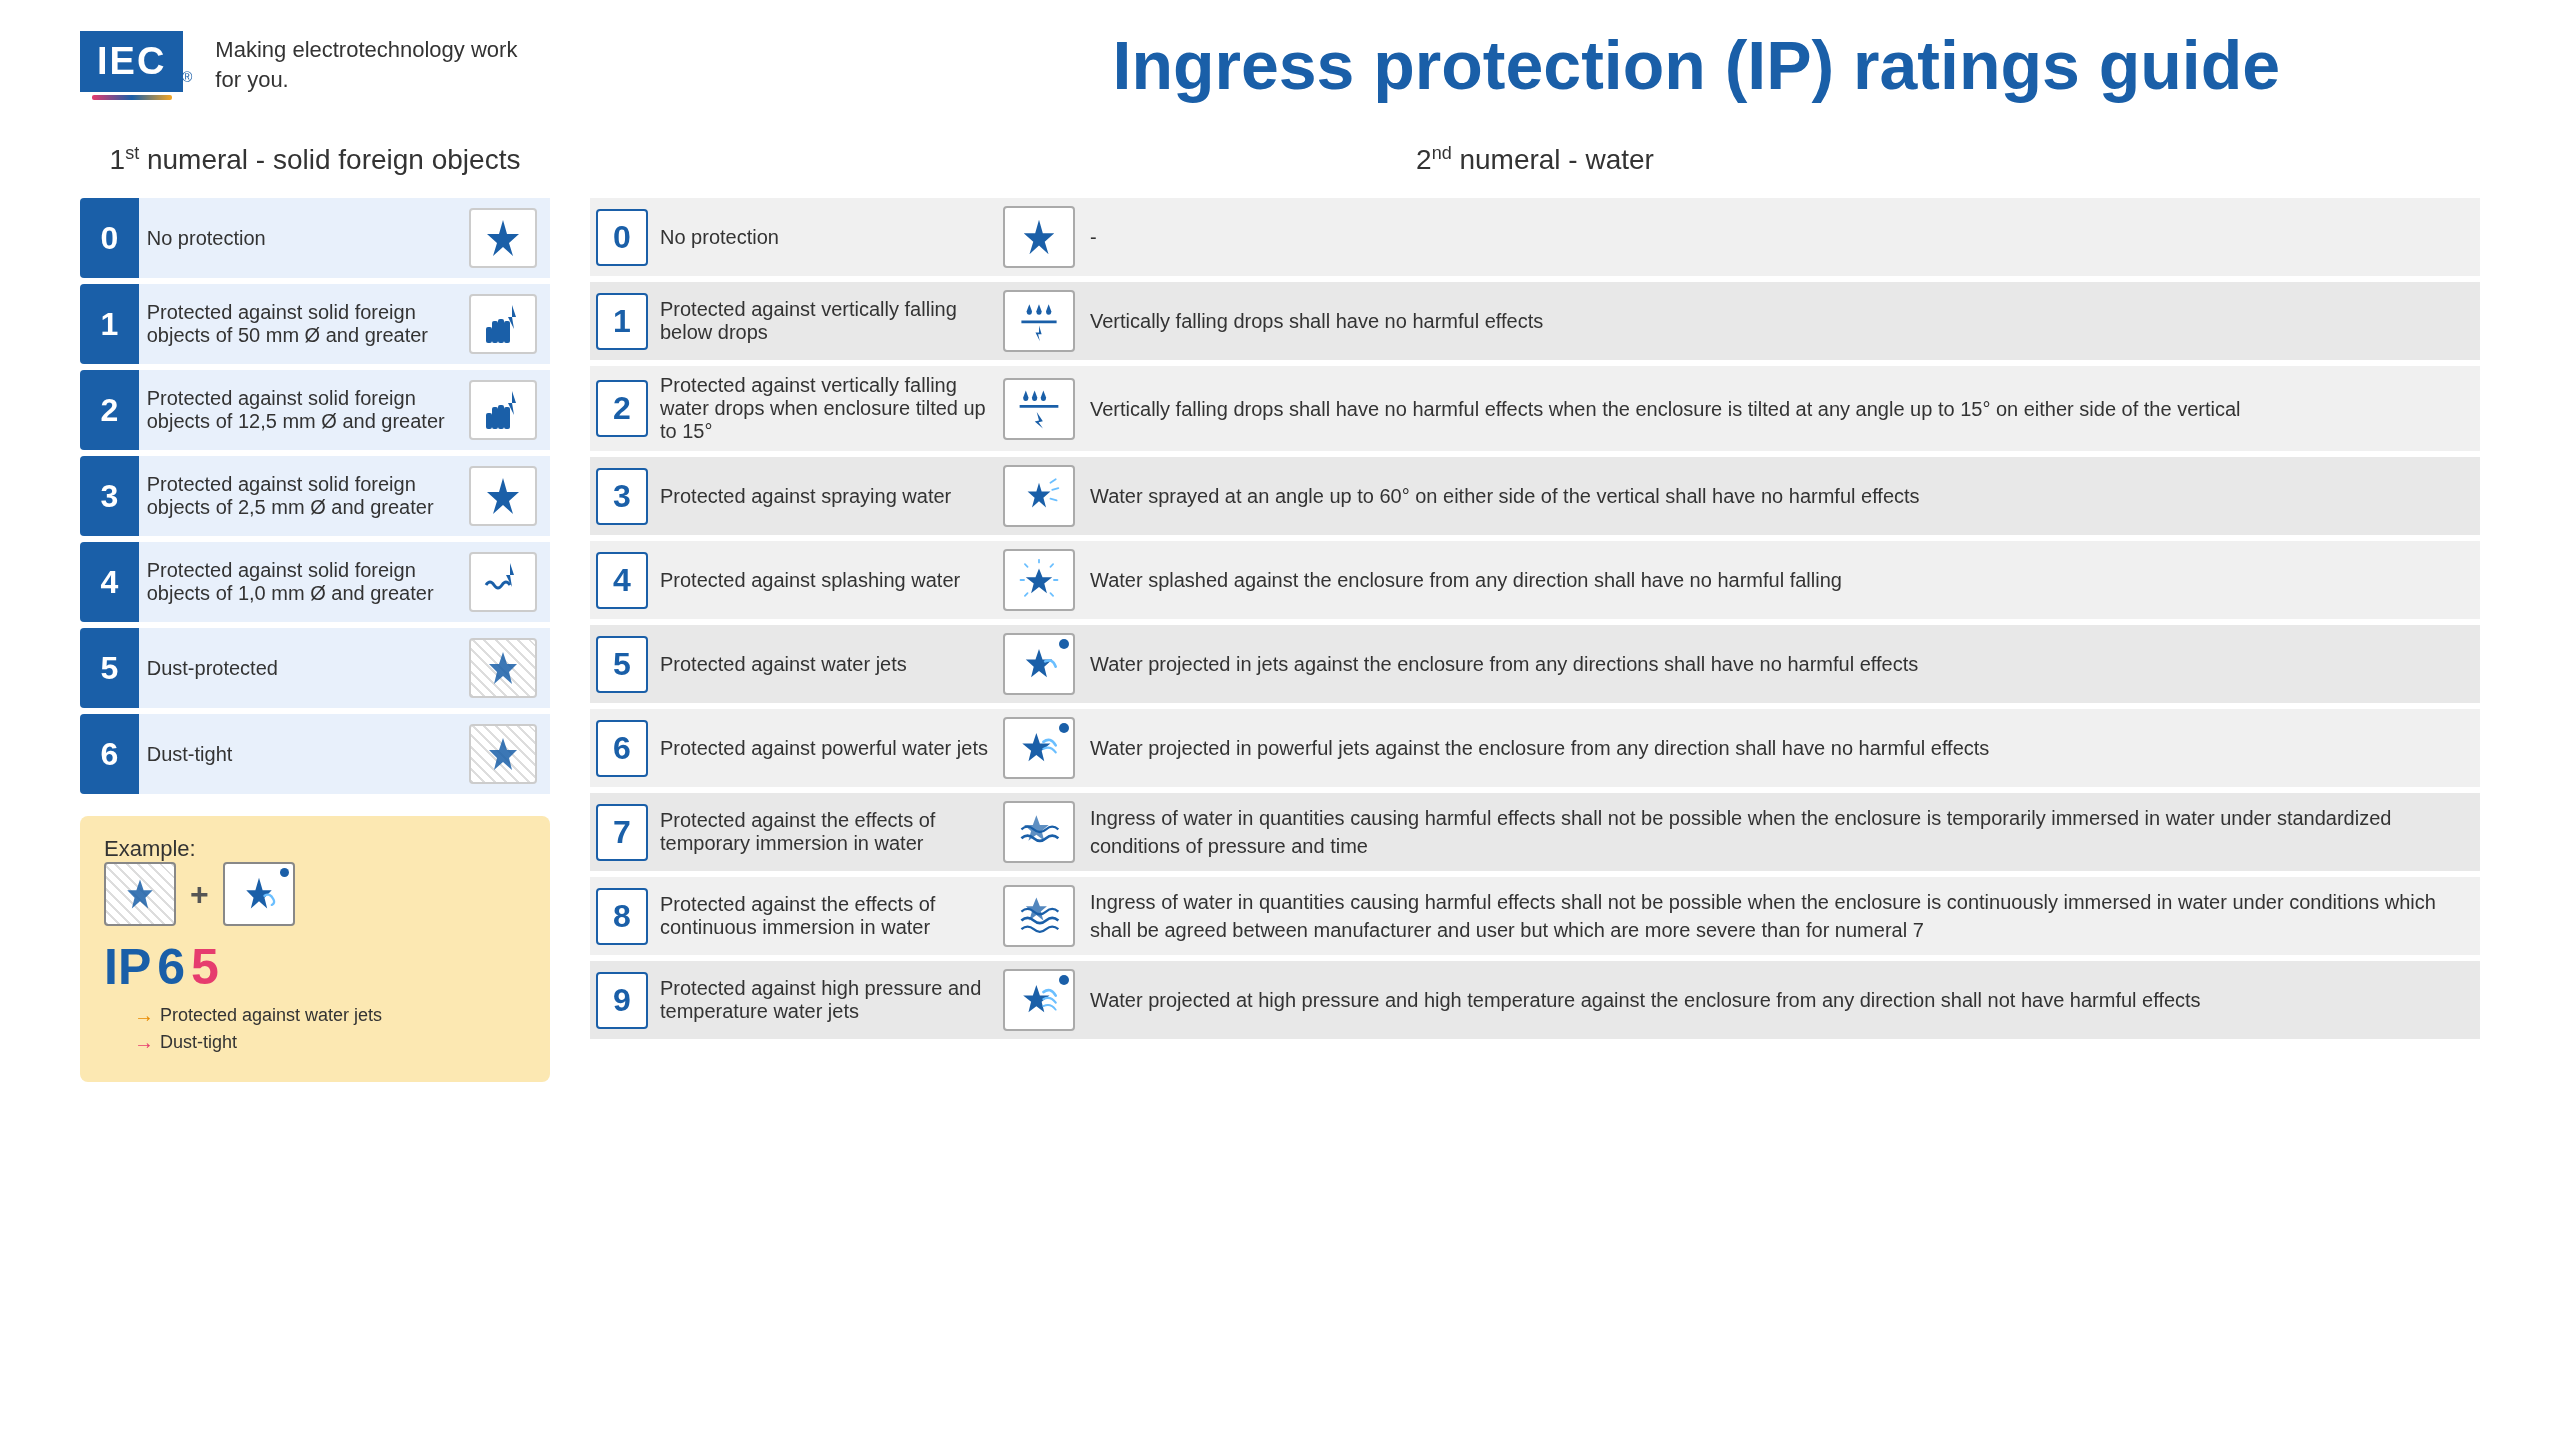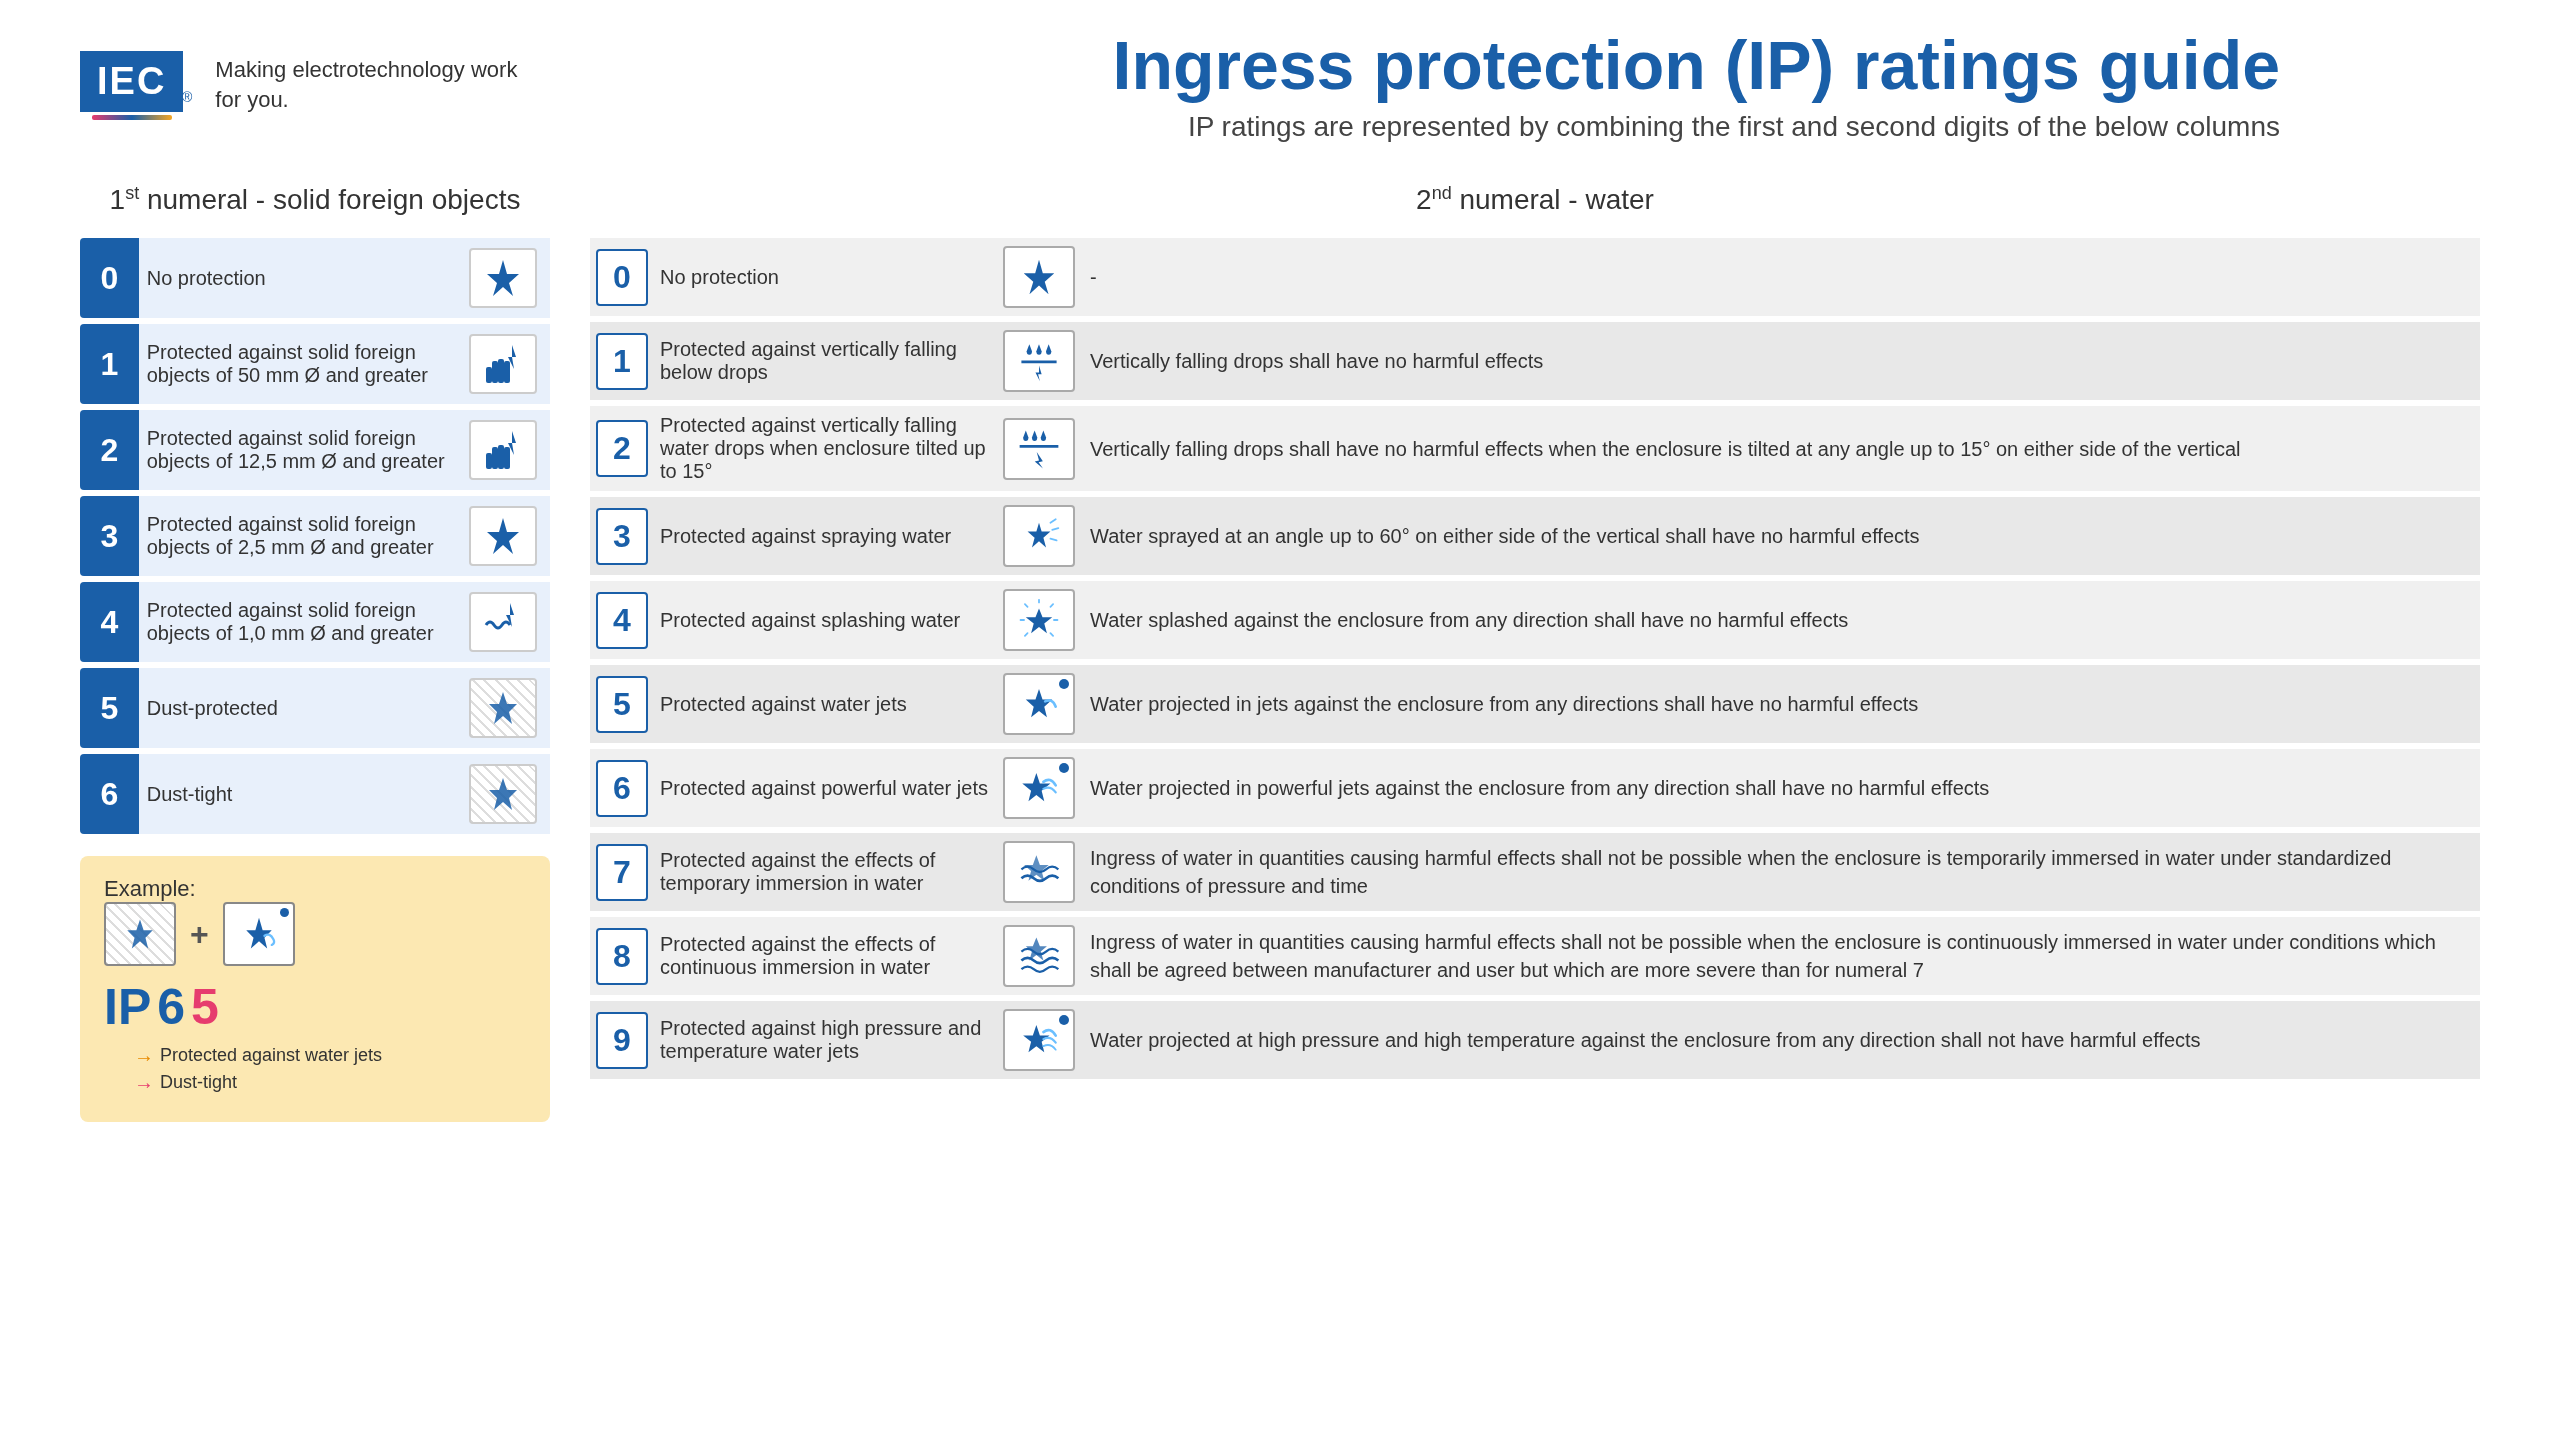--- a/index.html
+++ b/index.html
@@ -286,21 +286,20 @@
       </div>
       <div class="iec-tagline">
         <div>Making  electrotechnology work</div>
         <div>for you.</div>
       </div>
     </div>
   </div>
 
   <div class="title-area">
     <div class="main-title">Ingress protection (IP) ratings guide</div>
-    <div class="subtitle">IP ratings are represented by combining the first and second digits of the below columns</div>
   </div>
 </div>
 
 <div class="content">
 
   <div class="left-col">
     <div class="col-heading">
       1<sup>st</sup> numeral - solid foreign objects
     </div>
 
@@ -537,21 +536,21 @@
               <line x1="25" y1="5" x2="25" y2="2" stroke="#6bbfff" stroke-width="2" stroke-linecap="round"></line>
               <line x1="38" y1="10" x2="41" y2="7" stroke="#6bbfff" stroke-width="2" stroke-linecap="round"></line>
               <line x1="12" y1="10" x2="9" y2="7" stroke="#6bbfff" stroke-width="2" stroke-linecap="round"></line>
               <line x1="42" y1="25" x2="46" y2="25" stroke="#6bbfff" stroke-width="2" stroke-linecap="round"></line>
               <line x1="8" y1="25" x2="4" y2="25" stroke="#6bbfff" stroke-width="2" stroke-linecap="round"></line>
               <line x1="38" y1="40" x2="41" y2="43" stroke="#6bbfff" stroke-width="2" stroke-linecap="round"></line>
               <line x1="12" y1="40" x2="9" y2="43" stroke="#6bbfff" stroke-width="2" stroke-linecap="round"></line>
             </svg>
           </div>
         </td>
-        <td class="w-detail-cell">Water splashed against the enclosure from any direction shall have no harmful effects</td>
+        <td class="w-detail-cell">Water splashed against the enclosure from any direction shall have no harmful falling</td>
       </tr>
 
       <tr class="water-row" style="background:#e8e8e8;">
         <td style="width:60px; padding:10px 6px; vertical-align:middle;">
           <div class="w-num-cell">5</div>
         </td>
         <td class="w-desc-cell">Protected against water jets</td>
         <td class="w-icon-cell">
           <div class="w-icon-box">
             <div class="dot-indicator"></div>

